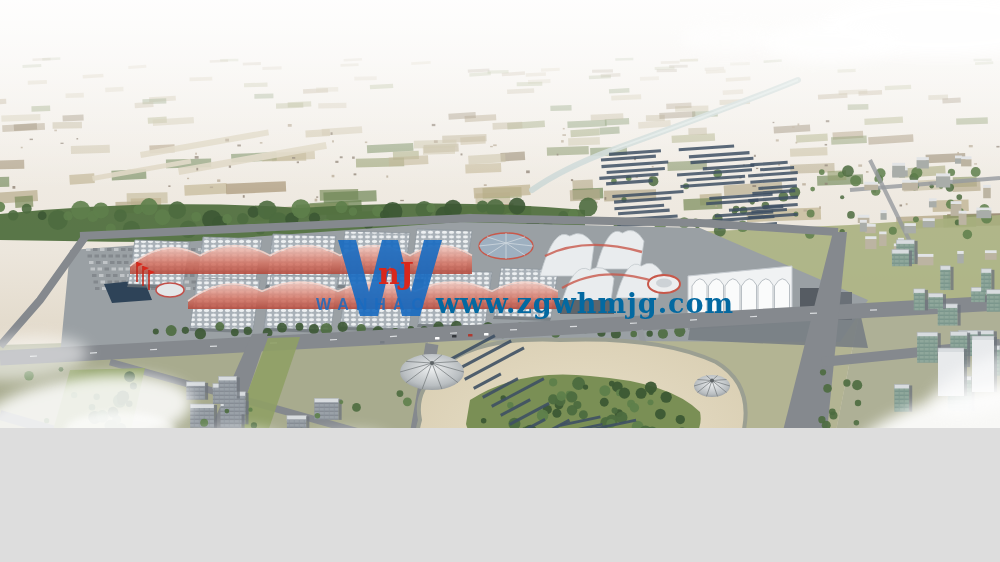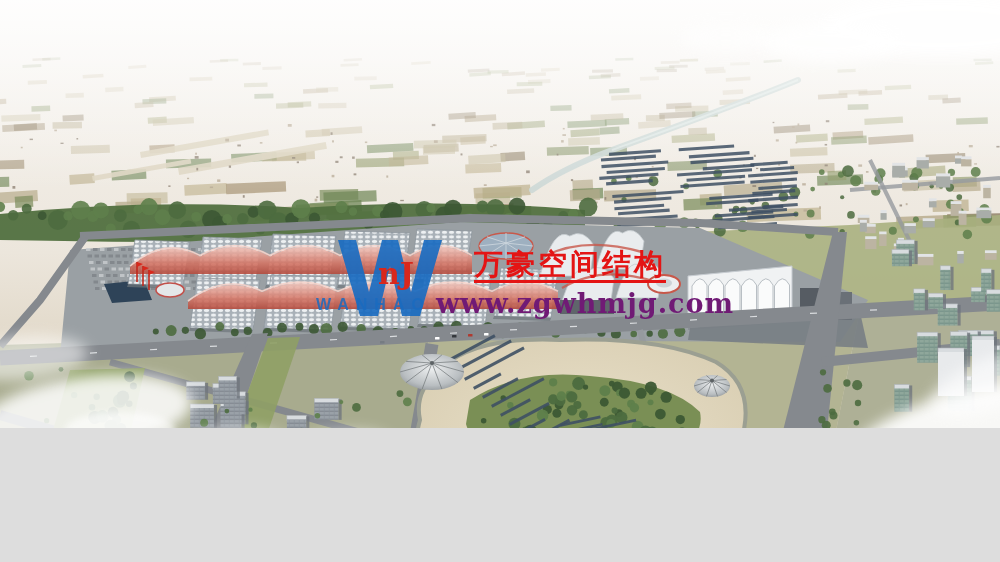--- a/index.html
+++ b/index.html
@@ -1316,15 +1316,14 @@
         <ellipse cx="905" cy="470" rx="60" ry="20" fill="#ffffff" opacity="0.7" filter="url(#soft2)"></ellipse>
         <ellipse cx="120" cy="430" rx="55" ry="18" fill="#ffffff" opacity="0.6" filter="url(#soft2)"></ellipse>
       </g>
   </svg>
 
   <svg class="wm" id="wm-logo" viewBox="0 0 150 84">
     <polygon points="8,4 30,80 48,80 60,30 72,80 90,80 112,4 94,4 81,56 68,4 52,4 39,56 26,4" fill="#1a6bc0" opacity=".92"></polygon>
     <text id="wm-emblem" x="48" y="48" font-size="30" font-weight="bold" fill="#d8281c" font-family="DejaVu Serif, serif">nJ</text>
   </svg>
   <div class="wm" id="wm-logo-text" style="color: rgb(26, 107, 192);">WANHAO</div>
-  <div class="wm" id="wm-cn" style="color: rgb(228, 20, 20);">万豪空间结构</div>
-  <div class="wm" id="wm-url" style="color: #701a75;">www.zgwhmjg.com</div>
+  <div class="wm" id="wm-url" style="color: #0369a1;">www.zgwhmjg.com</div>
 </div>
 
 </body></html>

